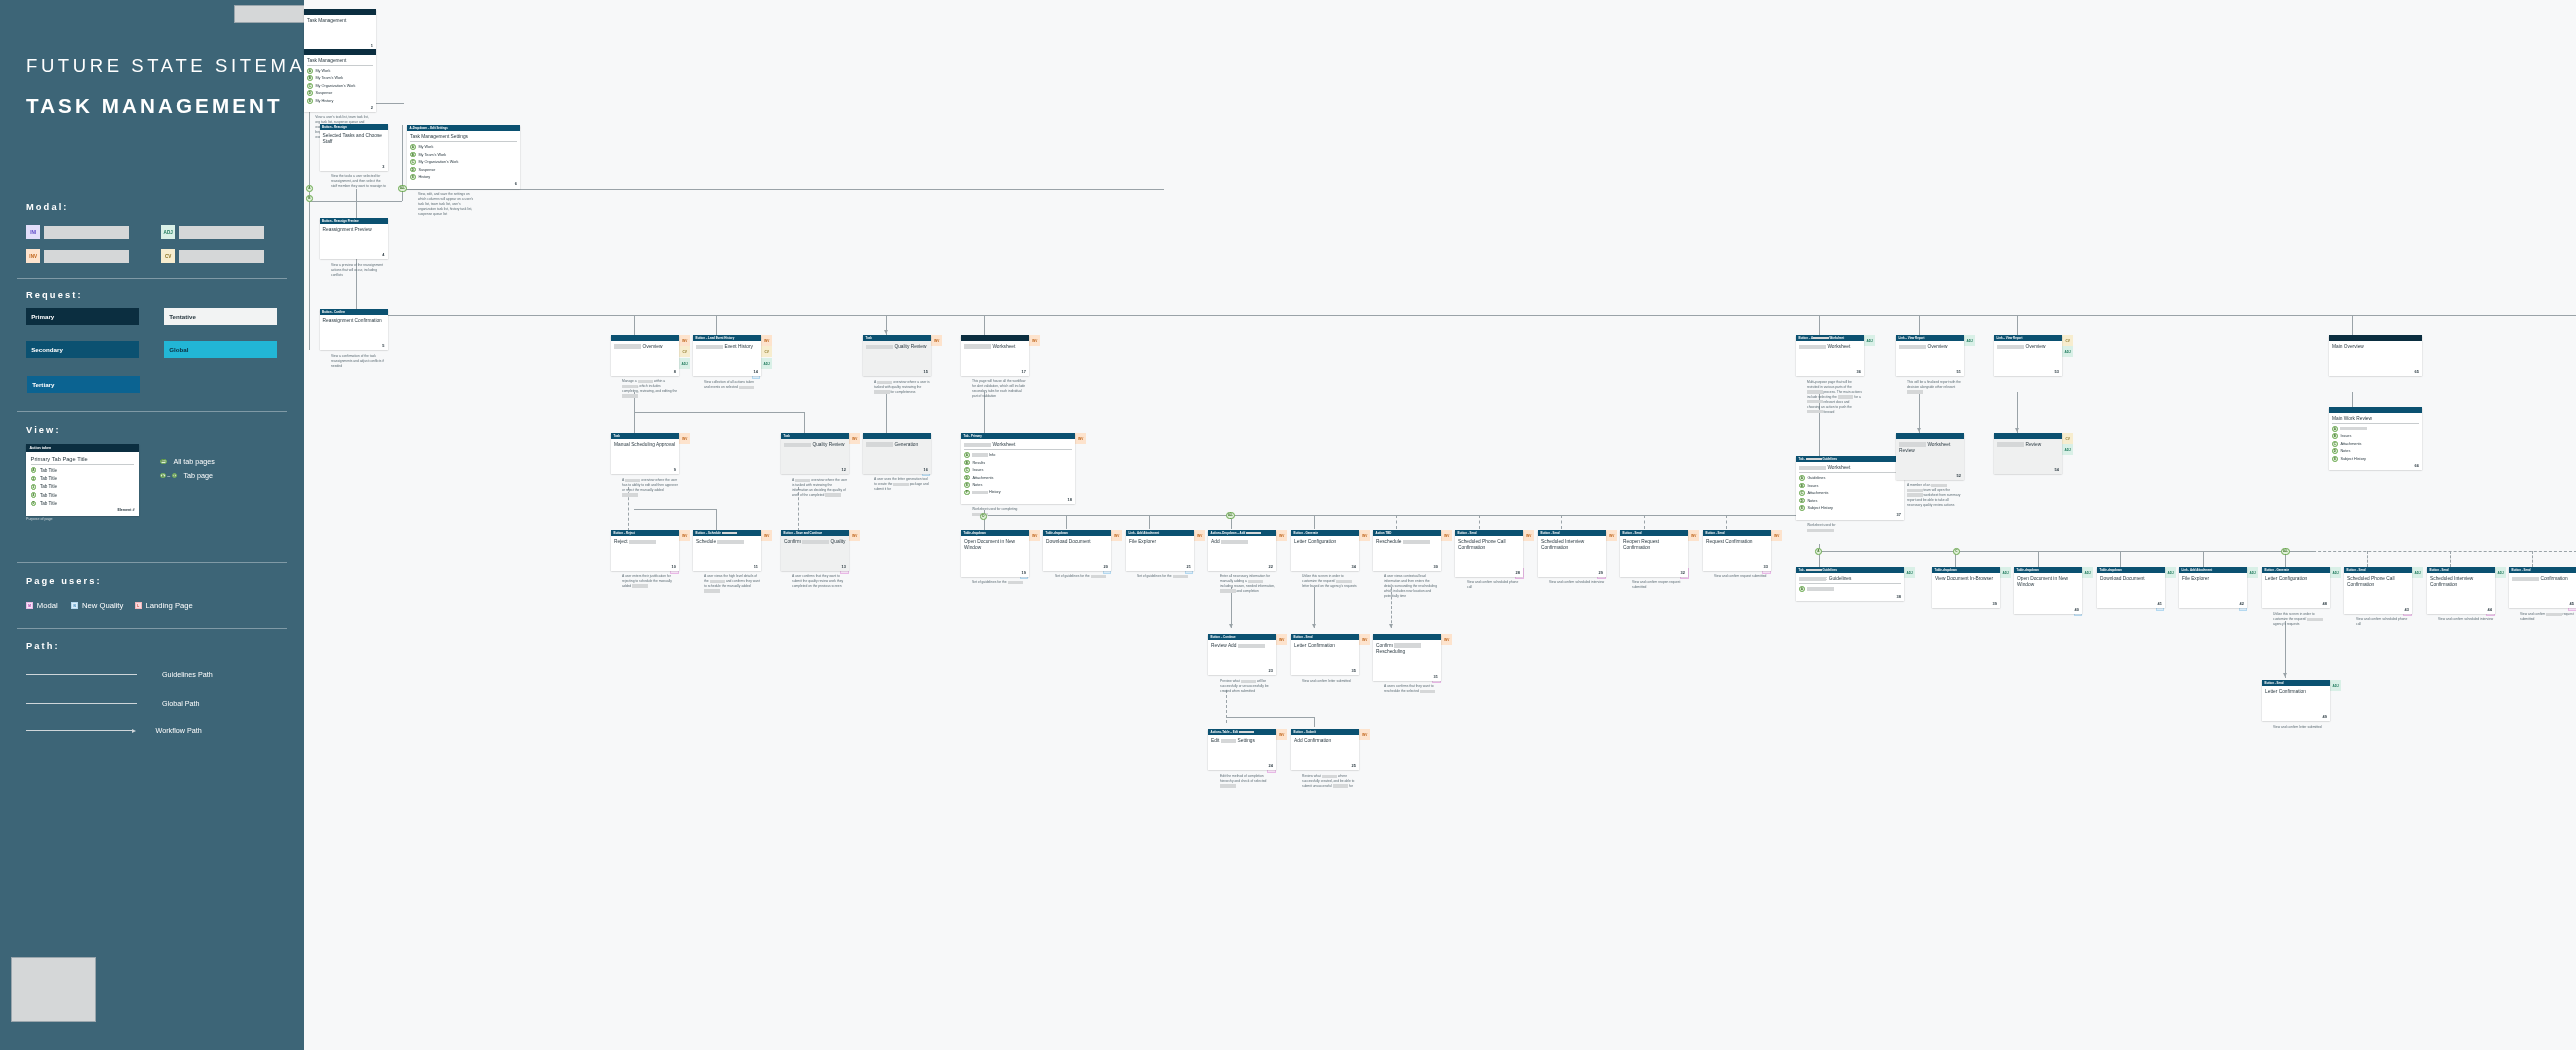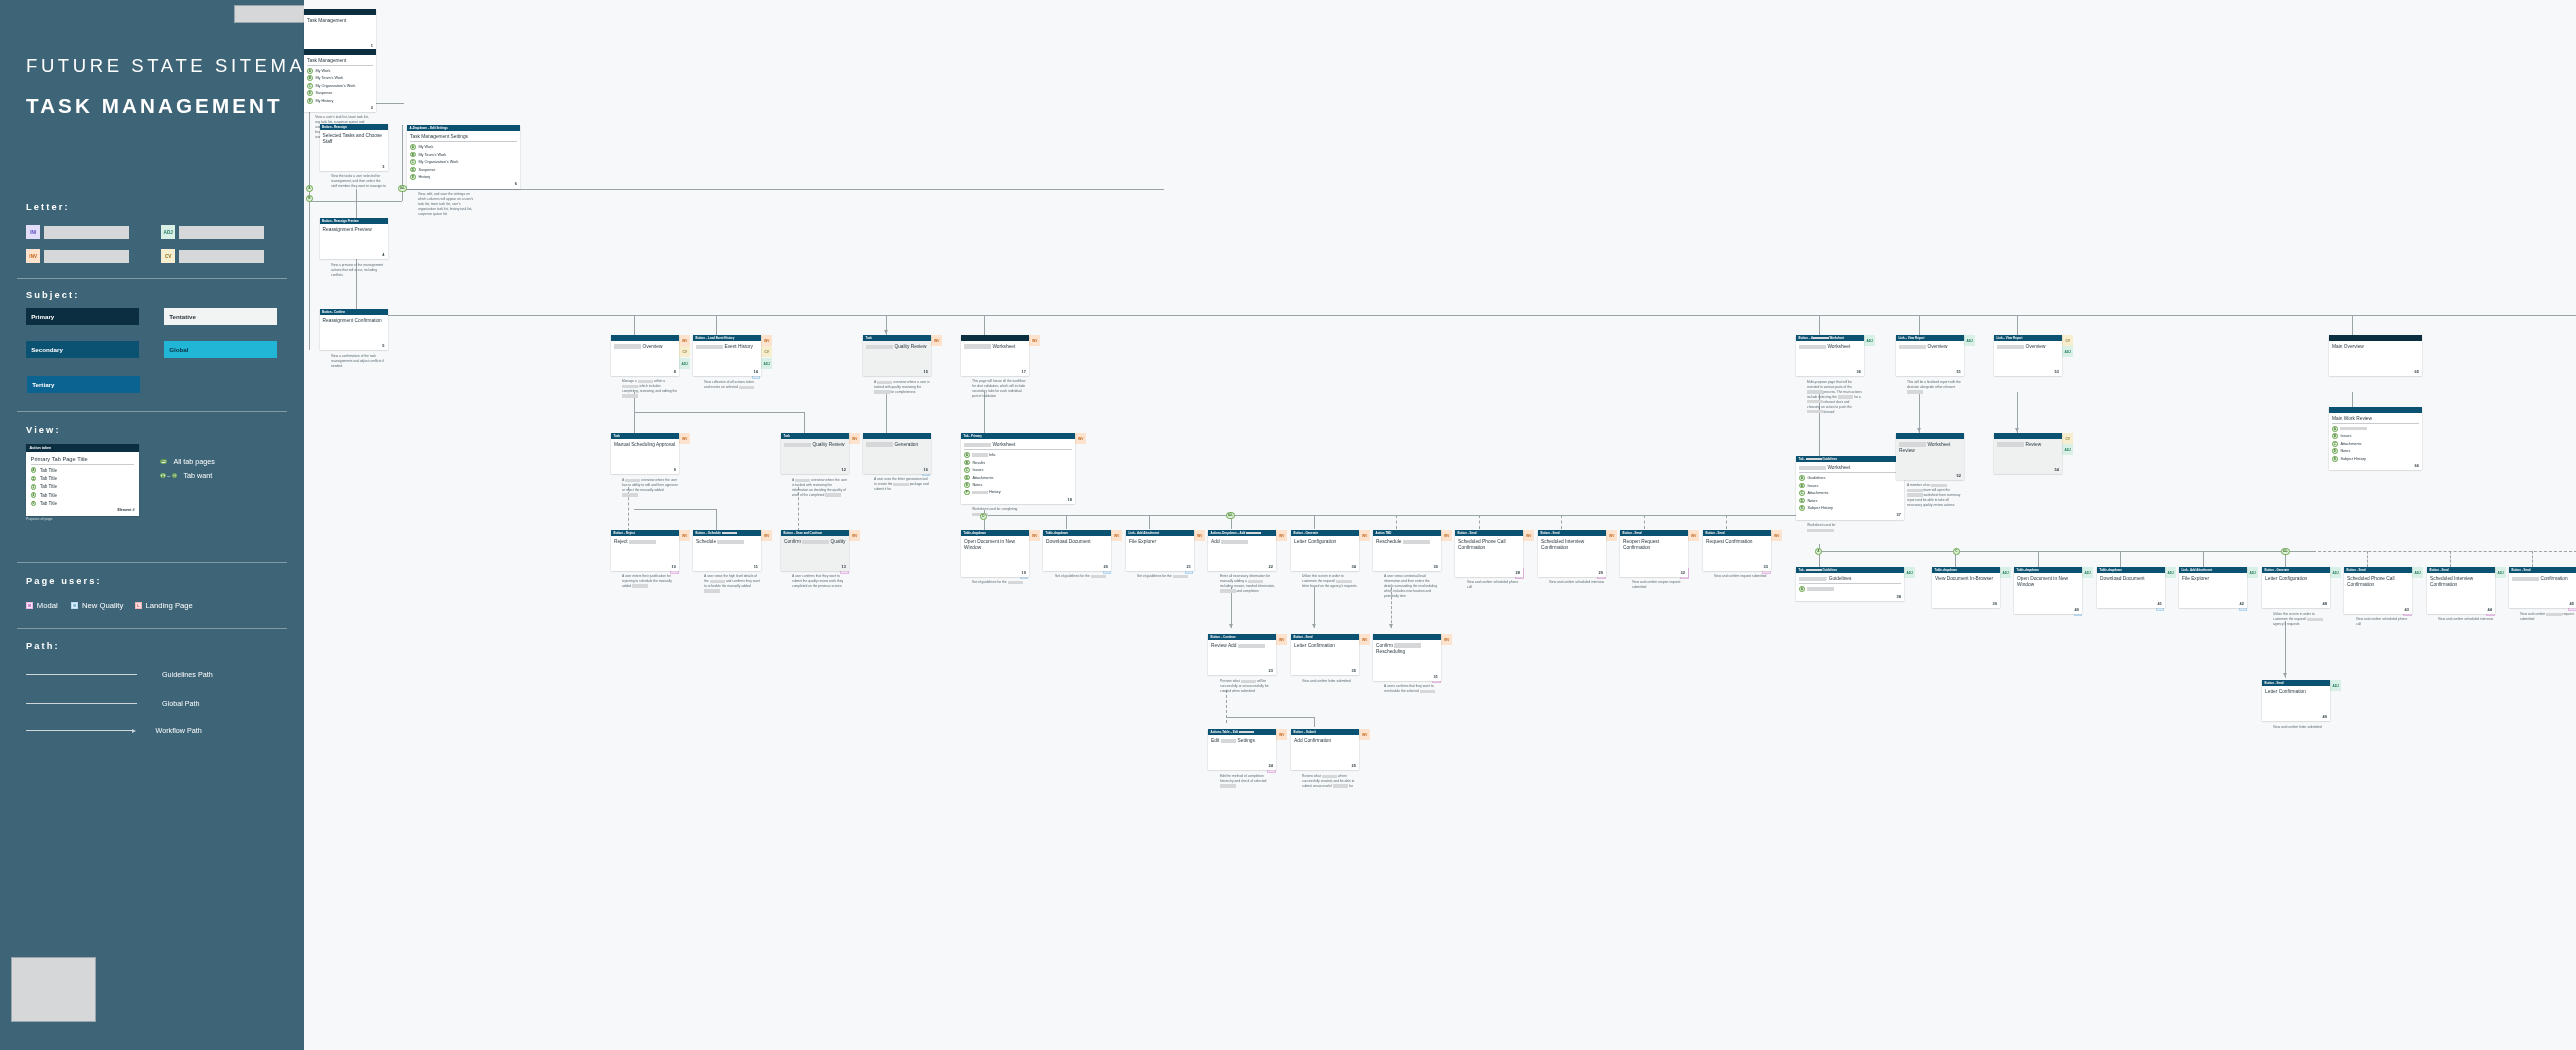--- a/index.html
+++ b/index.html
@@ -159,40 +159,40 @@
 </style>
 </head>
 <body>
 
 <div id="sidebar">
   <div class="sb-top-box"></div>
 
   <div class="sb-title1">FUTURE STATE SITEMAP</div>
   <div class="sb-title2">TASK MANAGEMENT</div>
 
-  <div class="sb-h" style="left:26px; top:202px;">Letter:</div>
+  <div class="sb-h" style="left:26px; top:202px;">Modal:</div>
   <div class="phase-row" style="left:26px; top:225px;">
     <div class="phase-chip" style="background:#e2defa;color:#5b46c7;">INI</div>
     <div class="phase-bar"></div>
   </div>
   <div class="phase-row" style="left:161px; top:225px;">
     <div class="phase-chip" style="background:#d9f0e7;color:#1f7a5c;">ADJ</div>
     <div class="phase-bar"></div>
   </div>
   <div class="phase-row" style="left:26px; top:249px;">
     <div class="phase-chip" style="background:#fde3cd;color:#c0651b;">INV</div>
     <div class="phase-bar"></div>
   </div>
   <div class="phase-row" style="left:161px; top:249px;">
     <div class="phase-chip" style="background:#f7edcf;color:#8a7322;">CV</div>
     <div class="phase-bar"></div>
   </div>
   <div class="sb-rule" style="top:278px;"></div>
 
-  <div class="sb-h" style="left:26px; top:290px;">Subject:</div>
+  <div class="sb-h" style="left:26px; top:290px;">Request:</div>
   <div class="color-swatch" style="position:absolute;left:26px;top:308px;background:#0b2e40;color:#fff;">Primary</div>
   <div class="color-swatch" style="position:absolute;left:164px;top:308px;background:#f2f3f3;color:#2b3a42;width:113px;">Tentative</div>
   <div class="color-swatch" style="position:absolute;left:26px;top:341px;background:#0b5171;color:#fff;">Secondary</div>
   <div class="color-swatch" style="position:absolute;left:164px;top:341px;background:#22b6d6;color:#0b2e40;width:113px;">Global</div>
   <div class="color-swatch" style="position:absolute;left:27px;top:376px;background:#0b6391;color:#fff;width:113px;">Tertiary</div>
   <div class="sb-rule" style="top:411px;"></div>
 
   <div class="sb-h" style="left:26px; top:425px;">View:</div>
   <div class="demo-card">
     <div class="dc-head">Action taken</div>
@@ -226,21 +226,21 @@
   <div class="legend-tab" style="left:160px; top:457px;">
     <span class="tabdot all">ALL</span>
     <span>All tab pages</span>
   </div>
   <div class="legend-tab" style="left:160px; top:471px;">
     <span style="display:flex;align-items:center;gap:1.5px;">
       <span class="tabdot">A</span>
       <span style="font-size:5.2px;">–</span>
       <span class="tabdot">E</span>
     </span>
-    <span>Tab want</span>
+    <span>Tab page</span>
   </div>
   <div class="sb-rule" style="top:562px;"></div>
 
   <div class="sb-h" style="left:26px; top:576px;">Page users:</div>
   <div class="ptype-row" style="top:601px;">
     <span class="ptype-chip ptag-M">M</span>
     <span>Modal</span>
     <span style="width:6.2px"></span>
     <span class="ptype-chip ptag-N">N</span>
     <span>New Quality</span>

